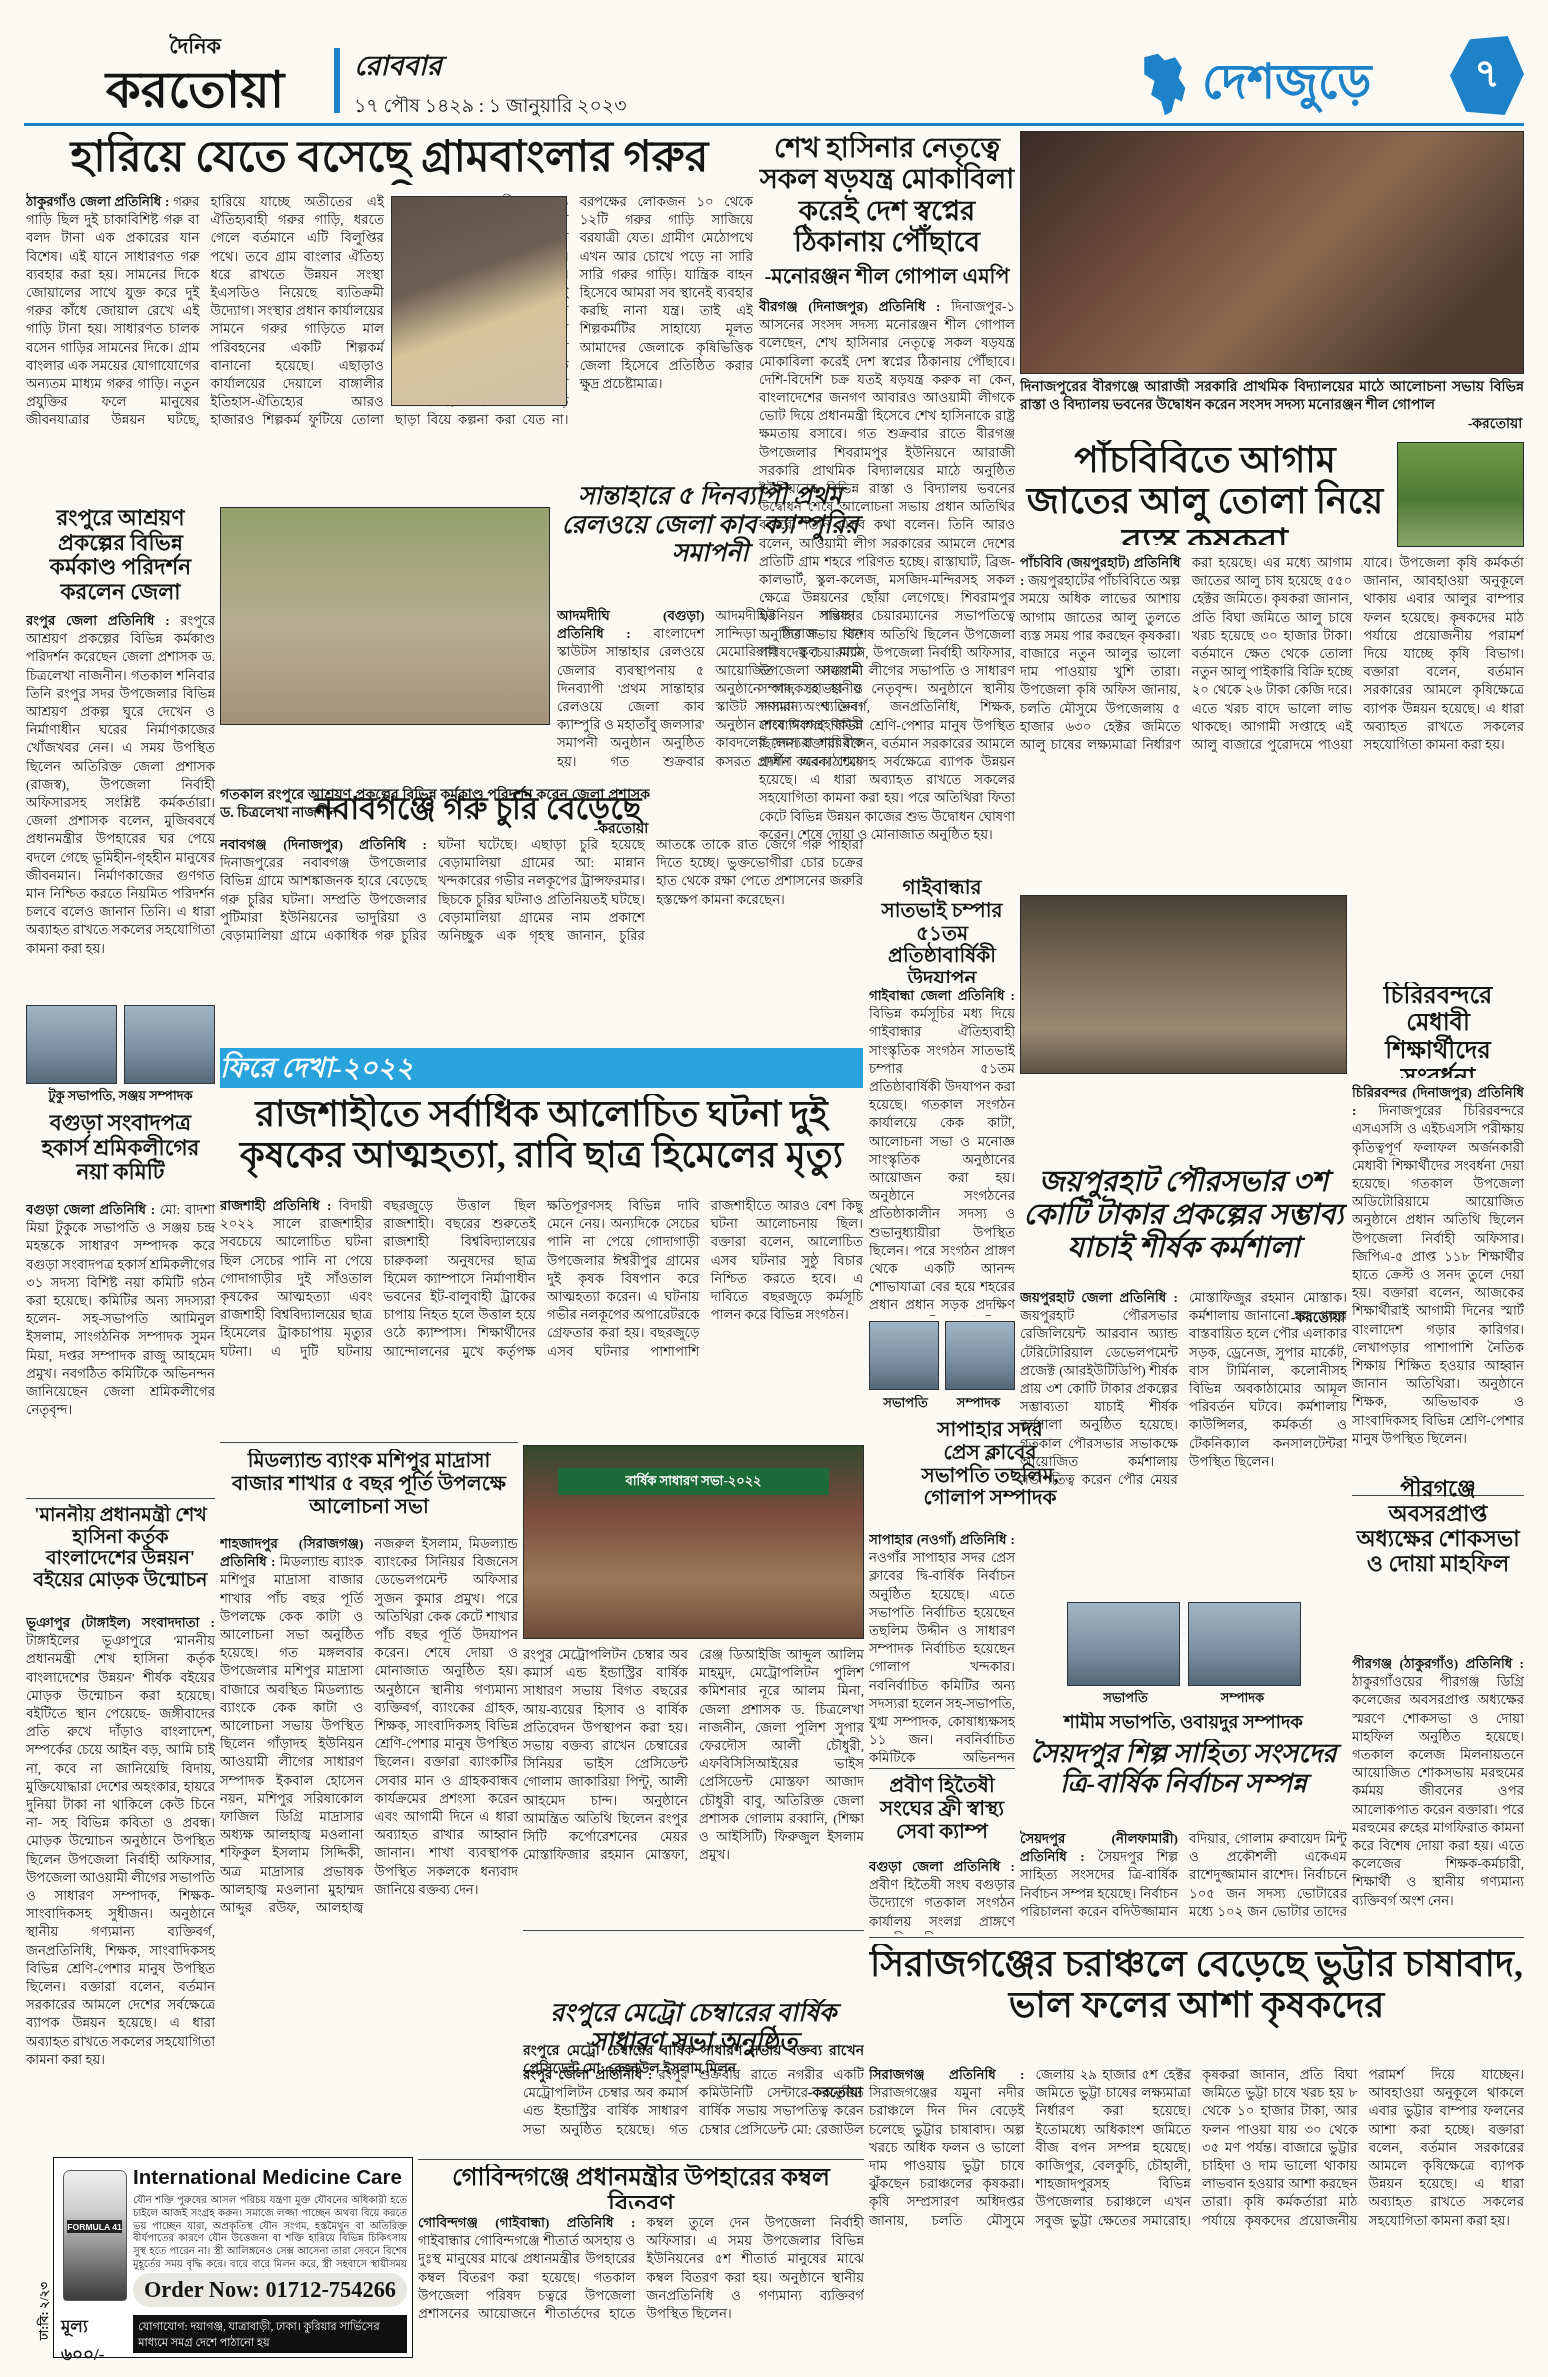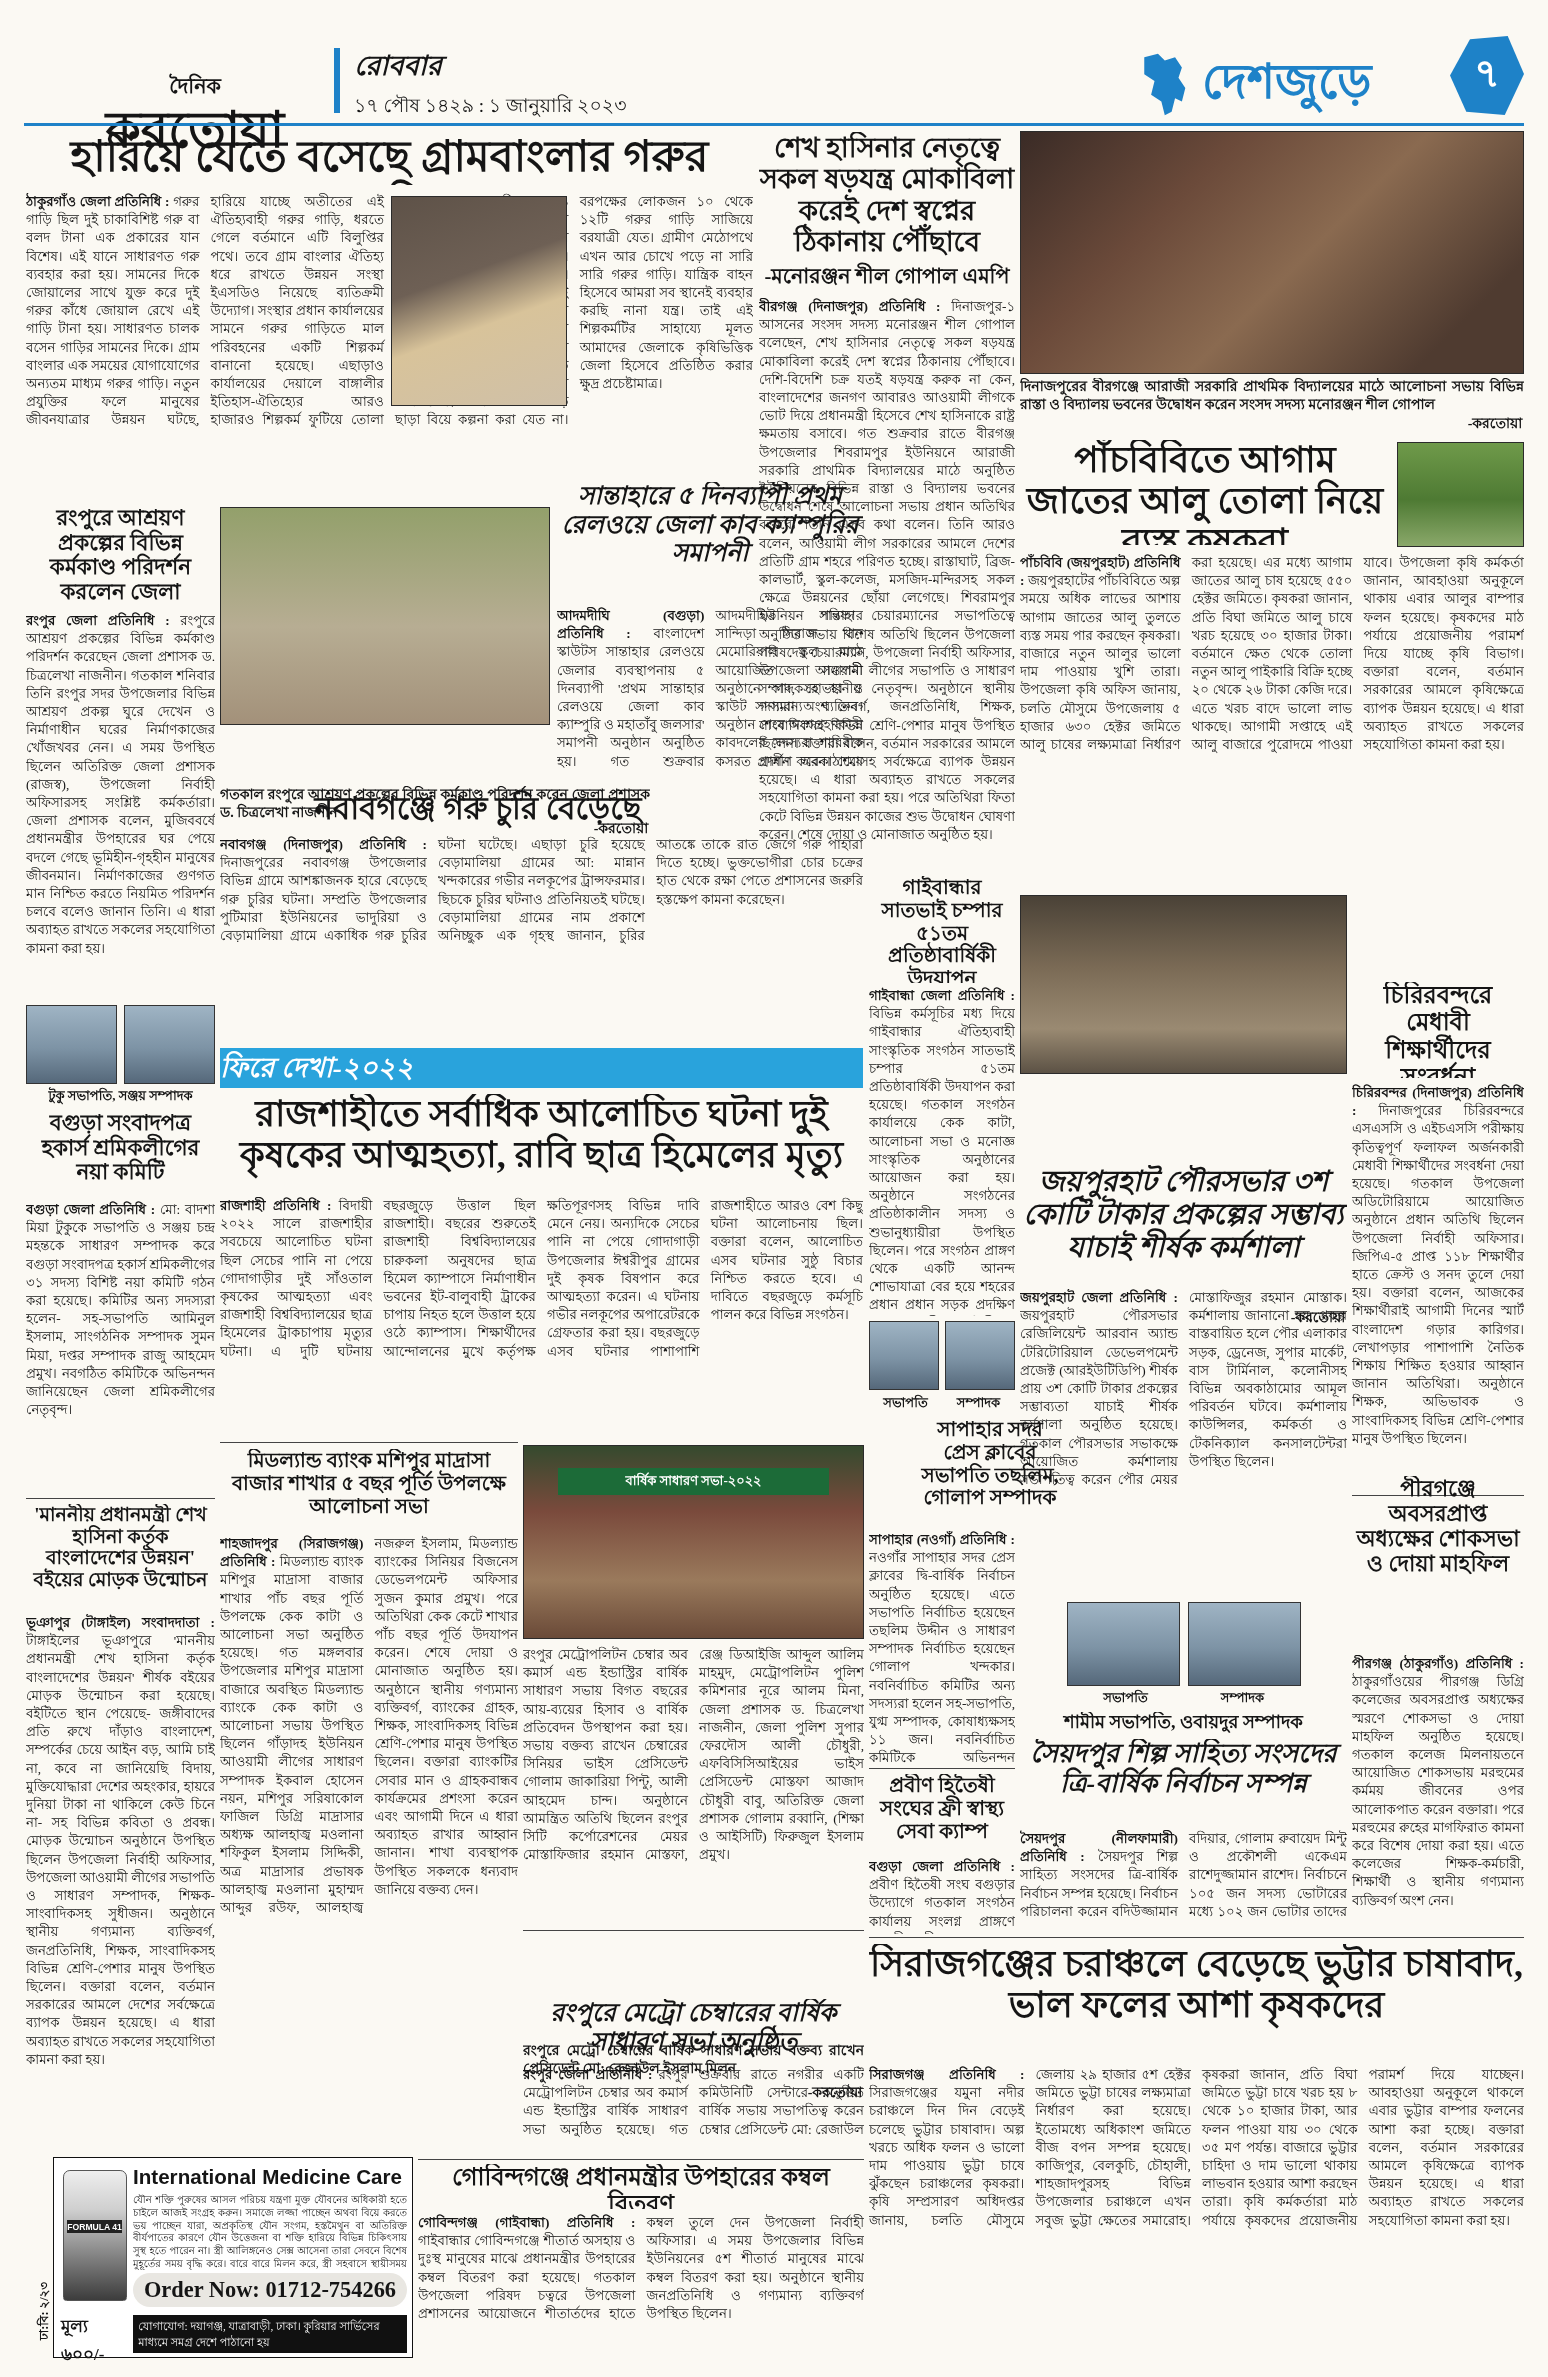--- a/index.html
+++ b/index.html
@@ -29,21 +29,21 @@
   .vert{writing-mode:vertical-rl;transform:rotate(180deg);font-size:12px;font-weight:bold;}
   .bottle{background:linear-gradient(180deg,#eee 0%,#cfcfcf 30%,#8f8f8f 60%,#3c3c3c 100%);border:0.9px solid #555;border-radius:6.9px 6.9px 3.4px 3.4px;position:relative;}
   .bottle-label{position:absolute;left:3.4px;right:3.4px;top:38%;background:#222;color:#fff;font-size:8.6px;font-weight:bold;text-align:center;padding:1.7px 0;font-family:"Liberation Sans",sans-serif;}
 </style>
 </head>
 <body>
 
 <div id="page">
 
   <div class="abs" style="left:83px;top:31px;width:224px;height:89px;text-align:center;">
-    <div style="font-size:20.6px;font-weight:bold;margin-top:40px;">দৈনিক</div>
+    <div style="font-size:20.6px;font-weight:bold;">দৈনিক</div>
     <div style="font-size:50px;font-weight:bold;line-height:1.0;">করতোয়া</div>
   </div>
   <div class="abs blue-rule" style="left:334px;top:48px;width:6px;height:65px;"></div>
   <div class="abs" style="left:354px;top:45px;width:361px;">
     <div style="font-size:27.5px;font-weight:bold;font-style:italic;">রোববার</div>
     <div style="font-size:19px;">১৭ পৌষ ১৪২৯ : ১ জানুয়ারি ২০২৩</div>
   </div>
   <svg class="abs" style="left:1134px;top:50px;" width="65" height="69" viewBox="0 0 38 40">
     <path d="M6 4 L14 2 L18 6 L24 4 L28 10 L26 16 L30 22 L28 30 L24 28 L22 36 L18 38 L16 30 L10 26 L12 18 L6 14 Z" fill="#1e82c8"></path>
   </svg>

